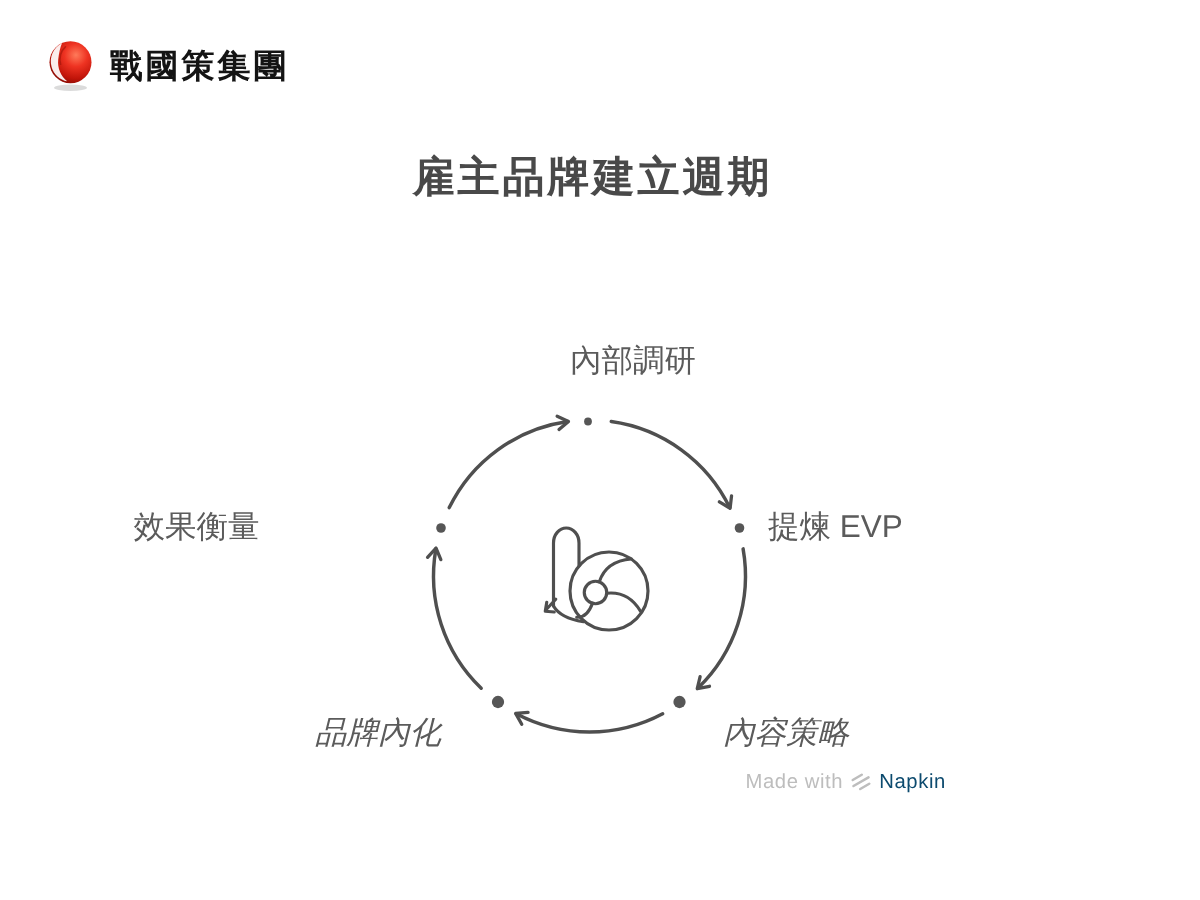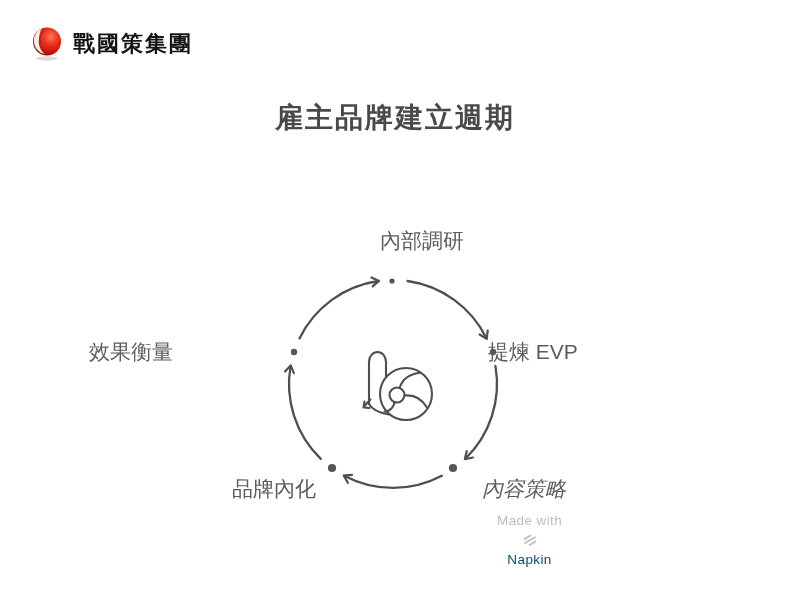--- a/index.html
+++ b/index.html
@@ -18,28 +18,28 @@
     position:absolute;left:0;top:99px;width:100%;text-align:center;
     font-size:28px;font-weight:700;color:#494949;letter-spacing:2px;padding-left:47px;
   }
   
   .diagram-svg{position:absolute;left:0;top:0;}
   
   .step-label{
     position:absolute;font-size:21px;color:#5b5b5b;white-space:nowrap;line-height:22px;
   }
   .step-top{left:394px;top:230px;transform:translateX(-50%);margin-left:28px;}
-  .step-right{left:488px;top:341px;}
+  .step-right{left:512px;top:341px;}
   .step-left{right:523px;top:341px;text-align:right;}
-  .step-bottom-left{left:274px;top:478px;transform:translateX(-50%);}
+  .step-bottom-left{left:252px;top:478px;transform:translateX(-50%);font-style:italic;}
   .step-bottom-right{left:524px;top:478px;transform:translateX(-50%);font-style:italic;}
   
   .watermark{
     position:absolute;left:497px;top:513px;display:flex;align-items:center;gap:5px;
-    font-size:13.5px;color:#bdbdbd;letter-spacing:0.4px;flex-direction:column;
+    font-size:13.5px;color:#bdbdbd;letter-spacing:0.4px;
   }
   .watermark .wm-brand{color:#0c4a6e;}
 </style>
 </head>
 <body>
 
 <div class="canvas">
 
   <div class="brand">
     <svg width="34" height="37" viewBox="0 0 34 37">

